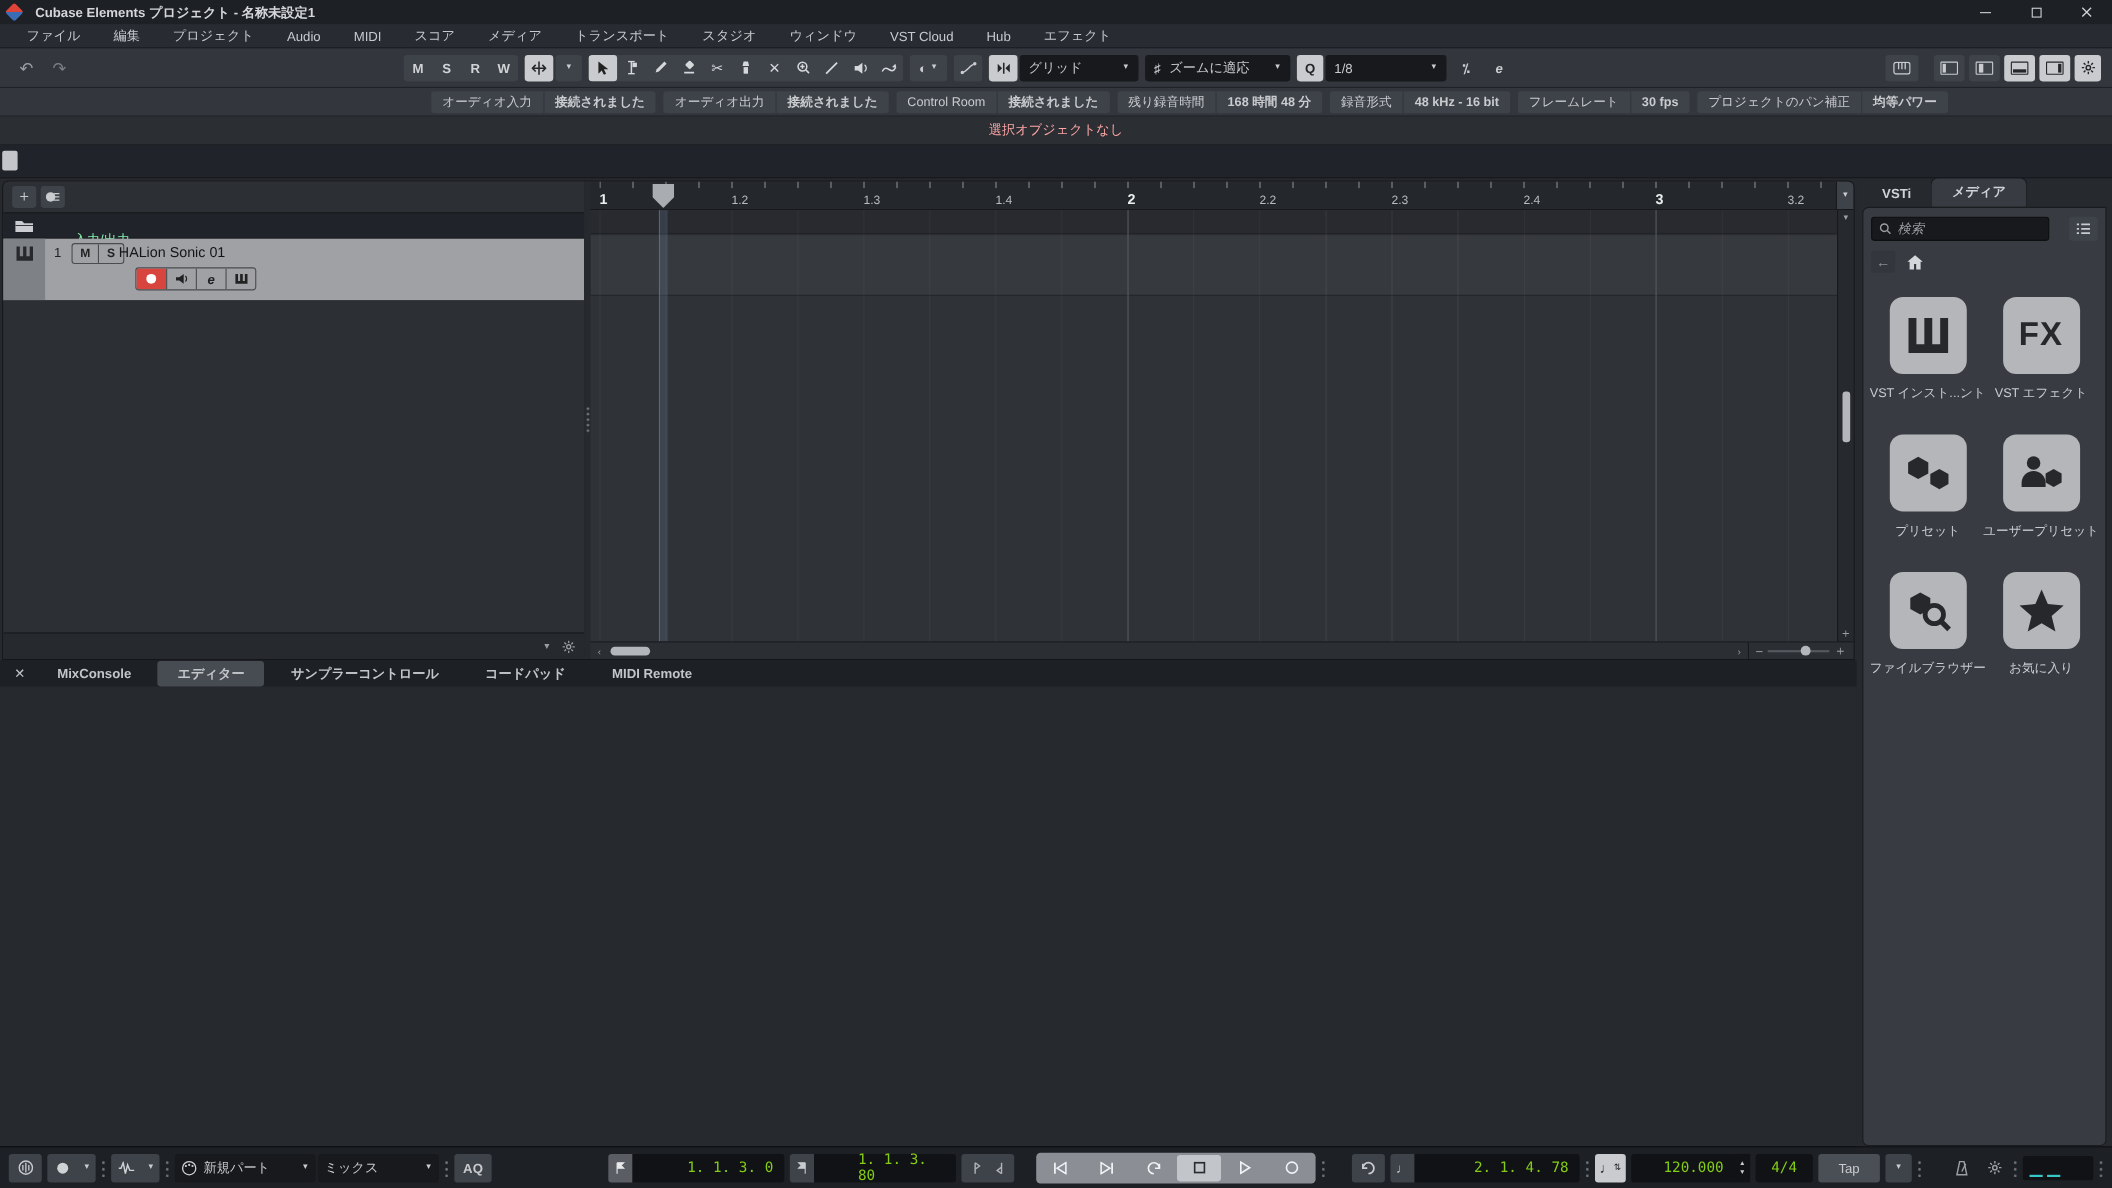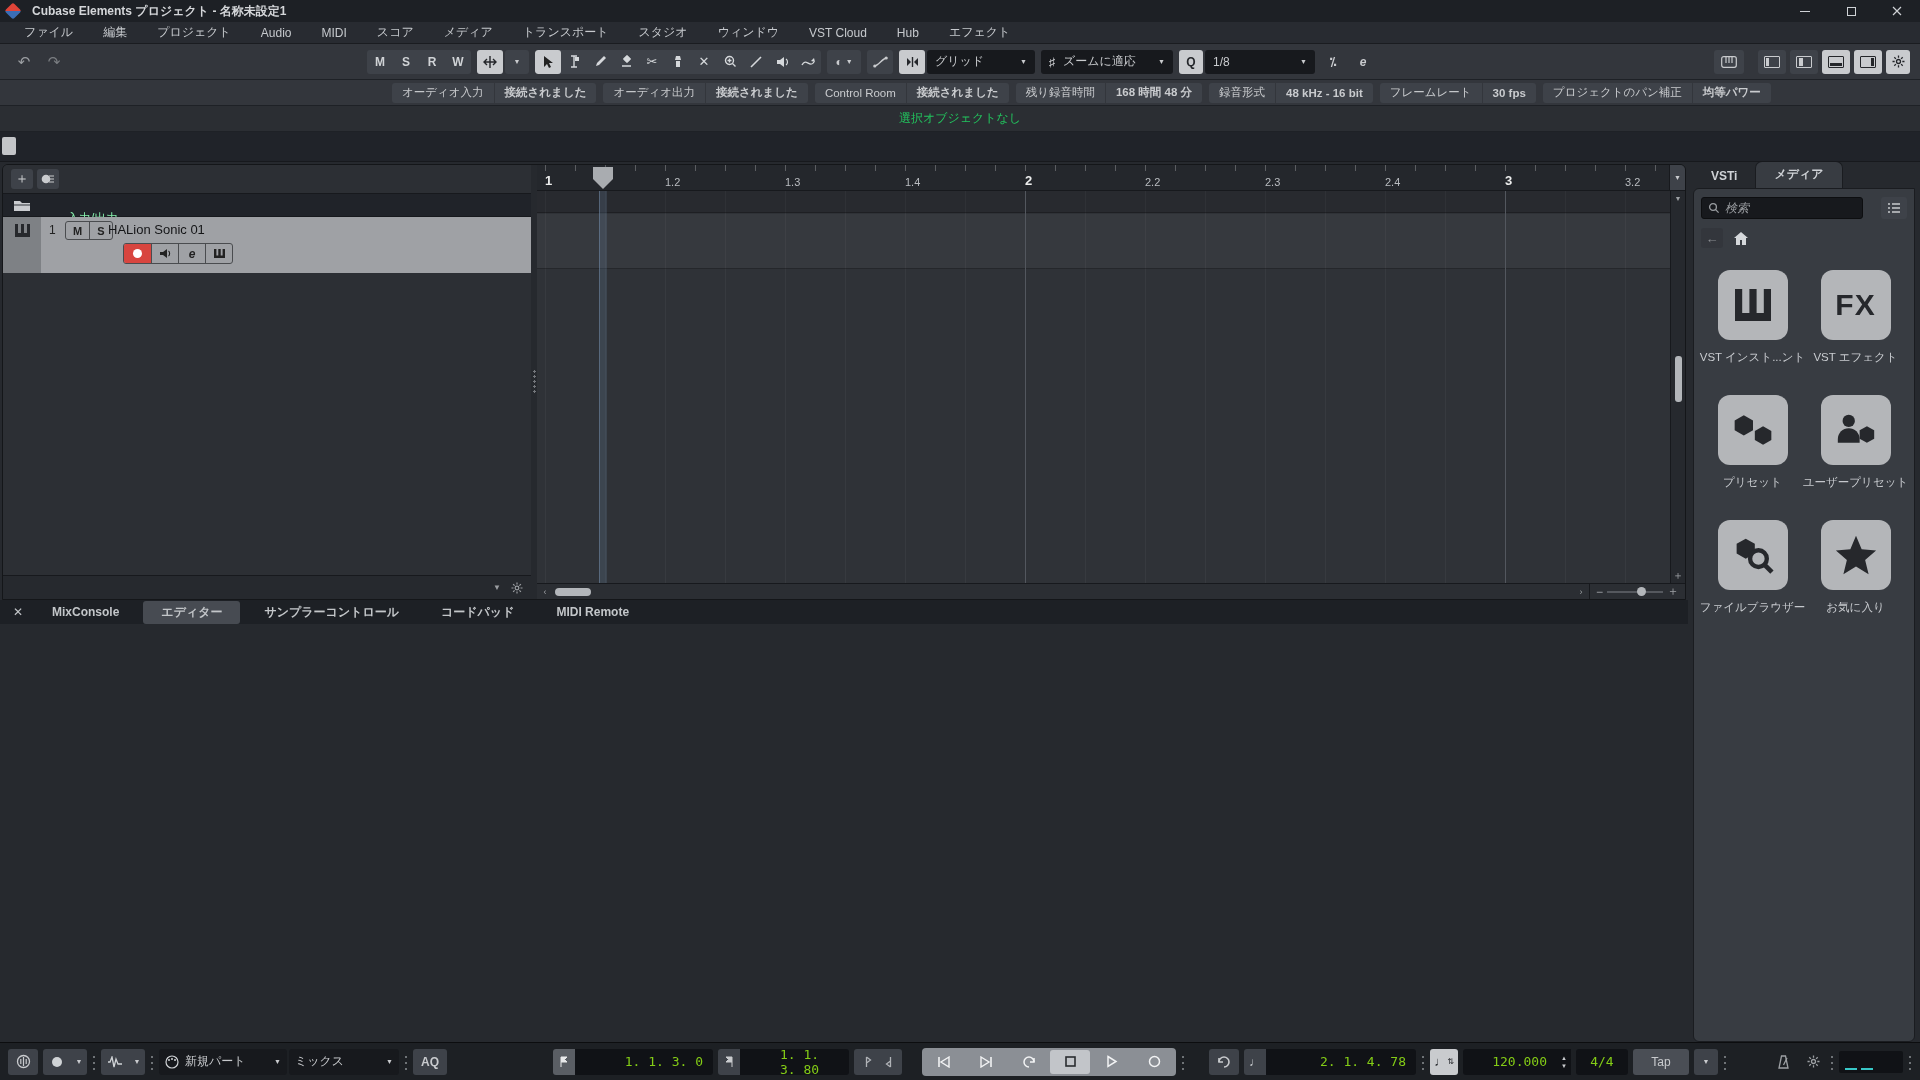--- a/index.html
+++ b/index.html
@@ -47,21 +47,21 @@
 
   
   .inforow { height:26px; background:#33363c; display:flex; align-items:center; gap:7px;
      padding-left:392px; border-bottom:1px solid #1e2126; }
   .info-pair { display:flex; background:#3e4249; border-radius:3px; overflow:hidden; height:20px; }
   .info-pair span { padding:0 10px; display:flex; align-items:center; font-size:11.5px; color:#c9cbce; }
   .info-pair .ival { border-left:1px solid #33363c; font-weight:bold; }
 
   
   .statusline { height:26px; background:#2b2e33; display:flex; align-items:center; justify-content:center;
-     color:#22c55e; border-bottom:1px solid #1e2126; }
+     color:#fca5a5; border-bottom:1px solid #1e2126; }
 
   
   .overview { height:30px; background:#202329; position:relative; border-bottom:1px solid #17191d; }
   .overview-thumb { position:absolute; left:2px; top:5px; width:14px; height:18px; background:#c3c5c8; border-radius:2px; }
 
   
   .workspace { display:flex; height:880px; }
   .left-col { flex:1; display:flex; flex-direction:column; min-width:0; }
 
   
@@ -675,21 +675,21 @@
         </svg>
     </div>
     <div class="disp" style="width:138px;border-radius:0 3px 3px 0;">1. 1. 3. 0</div>
   </div>
   <div style="display:flex;">
     <div class="flag-btn" style="background:#3e4249;">
       <svg width="10" height="12" viewBox="0 0 10 12">
         <path d="M8 1v10M8 1H2l2.5 2.5L2 6h6" fill="#c9cbce" stroke="#c9cbce" stroke-width="1"></path>
         </svg>
     </div>
-    <div class="disp" style="width:109px;border-radius:0 3px 3px 0;padding-left:40px;">1. 1. 3. 80</div>
+    <div class="disp" style="width:129px;border-radius:0 3px 3px 0;padding-left:40px;">1. 1. 3. 80</div>
   </div>
   <div class="t-group">
     <div class="t-ic" style="width:24px;">
       <svg width="11" height="12" viewBox="0 0 11 12">
           <path d="M5.5 11V1M5.5 1l4 3-4 3" stroke="#b0b3b7" fill="none" stroke-width="1.3"></path>
         </svg>
     </div>
     <div class="t-ic" style="width:24px;">
       <svg width="11" height="12" viewBox="0 0 11 12">
           <path d="M5.5 1v10M5.5 5L1.5 8l4 3" stroke="#b0b3b7" fill="none" stroke-width="1.3"></path>

